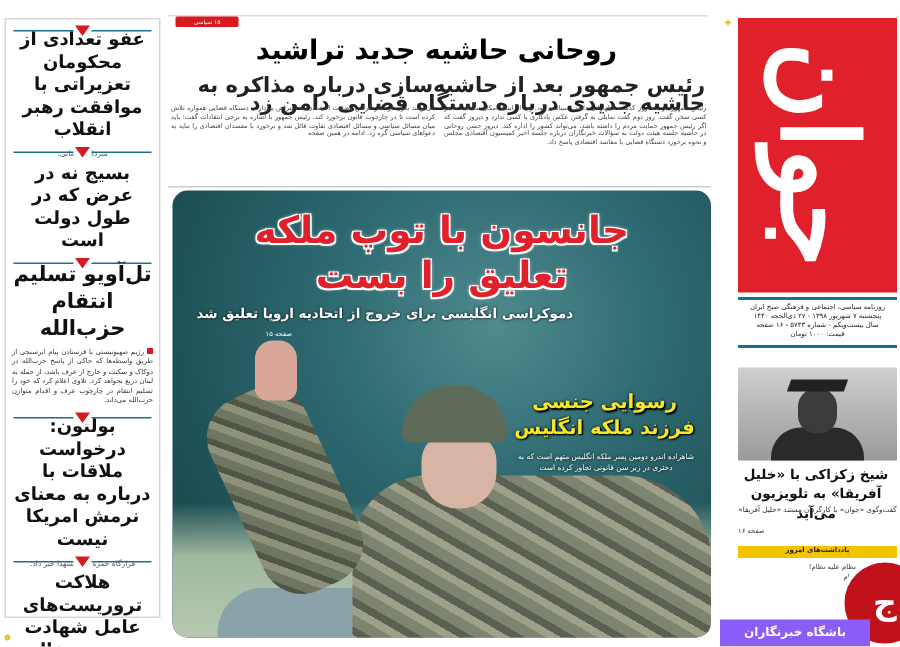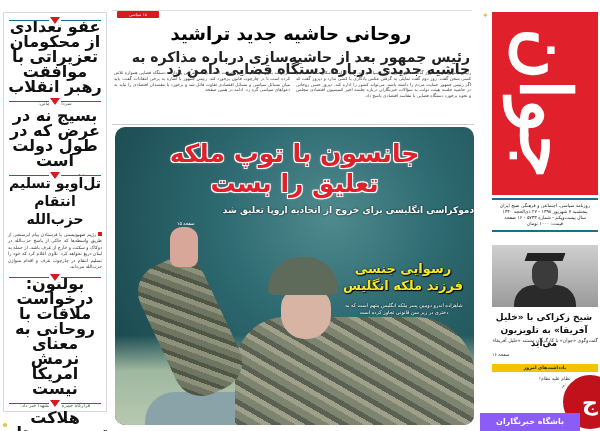--- a/index.html
+++ b/index.html
@@ -15,21 +15,21 @@
   .divider { width: 92px; height: 10px; position: relative; margin: 3px 0; }
   .divider::before { content: ""; position: absolute; left: 0; right: 0; top: 4px; height: 1px; background: #1a6f8a; }
   .divider .marker {
     position: absolute; left: 40px; top: 0; width: 12px; height: 9px; background: #fff;
     display: flex; justify-content: center;
   }
   .divider .marker i {
     width: 0; height: 0; border-left: 5px solid transparent; border-right: 5px solid transparent;
     border-top: 7px solid #d71920; margin-top: 1px;
   }
-  .lc-head { font-weight: bold; font-size: 16px; line-height: 15px; text-align: center; color: #111; }
+  .lc-head { font-weight: bold; font-size: 12px; line-height: 15px; text-align: center; color: #111; }
   .lc-head.big { font-size: 14px; line-height: 18px; }
   .lc-kicker { font-size: 5px; color: #555; text-align: center; margin-bottom: 2px; }
   .lc-body { font-size: 4.6px; line-height: 6.4px; color: #333; text-align: justify; margin-top: 4px; }
   .lc-body .sq { display: inline-block; width: 4px; height: 4px; background: #d71920; margin-left: 2px; }
 
   
   .topline { position: absolute; left: 112px; right: 128px; top: 10px; height: 1px; background: #ddd; }
   .section-badge {
     position: absolute; left: 117px; top: 11px; width: 42px; height: 7px; background: #d71920;
     color: #fff; font-size: 4px; line-height: 7px; text-align: center; border-radius: 1px;
@@ -85,22 +85,22 @@
   .photo .tank {
     position: absolute; left: 30px; top: 265px; width: 320px; height: 40px; background: #8aa3a8;
     border-radius: 30px 30px 0 0;
   }
   .photo-headline {
     position: absolute; left: 0; right: 0; top: 12px; text-align: center; font-weight: bold;
     font-size: 25px; line-height: 30px; color: #e0202a;
     text-shadow: -1px -1px 0 #fff, 1px -1px 0 #fff, -1px 1px 0 #fff, 1px 1px 0 #fff, 0 0 3px #fff;
   }
   .photo-sub {
-    position: absolute; left: 16px; right: 0; top: 78px; text-align: right; font-weight: bold;
-    font-size: 9px; color: #fff; text-shadow: 0 0 2px #000; margin-left: 11px;
+    position: absolute; left: 16px; right: 0; top: 78px; text-align: left; font-weight: bold;
+    font-size: 9px; color: #fff; text-shadow: 0 0 2px #000;
   }
   .photo-page { position: absolute; left: 62px; top: 94px; font-size: 4.5px; color: #fff; }
   .inset-headline {
     position: absolute; right: 6px; top: 133px; width: 130px; text-align: center; font-weight: bold;
     font-size: 13px; line-height: 17px; color: #f6e829; text-shadow: 0 0 2px #000, 1px 1px 1px #000;
   }
   .inset-body {
     position: absolute; right: 10px; top: 175px; width: 120px; text-align: center; font-size: 5px;
     line-height: 7px; color: #fff; text-shadow: 0 0 2px #000;
   }
@@ -177,21 +177,21 @@
         <i></i>
       </span>
     </div>
   <div class="lc-head big">تل‌آویو تسلیم انتقام حزب‌الله</div>
   <div class="lc-body"><span class="sq"></span><span>رژیم صهیونیستی با فرستادن پیام ابرسنجی از طریق واسطه‌ها که حاکی از پاسخ حزب‌الله در دوکاک و سکتت و خارج از عرف باشد، از حمله به لبنان دریغ نخواهد کرد. تلاوی اعلام کرد که خود را تسلیم انتقام در چارچوب عرف و اقدام متوازن حزب‌الله می‌داند.</span></div>
   <div class="divider">
       <span class="marker">
         <i></i>
       </span>
     </div>
-  <div class="lc-head">بولتون: درخواست ملاقات با روحانی به معنای نرمش امریکا نیست</div>
+  <div class="lc-head">بولتون: درخواست ملاقات با درباره به معنای نرمش امریکا نیست</div>
   <div class="divider">
       <span class="marker">
         <i></i>
       </span>
     </div>
   <div class="lc-kicker">قرارگاه حمزه سیدالشهدا خبر داد:</div>
   <div class="lc-head">هلاکت تروریست‌های عامل شهادت بسیجی خالد شوانی</div>
   <div class="divider"></div>
 
 </div>

